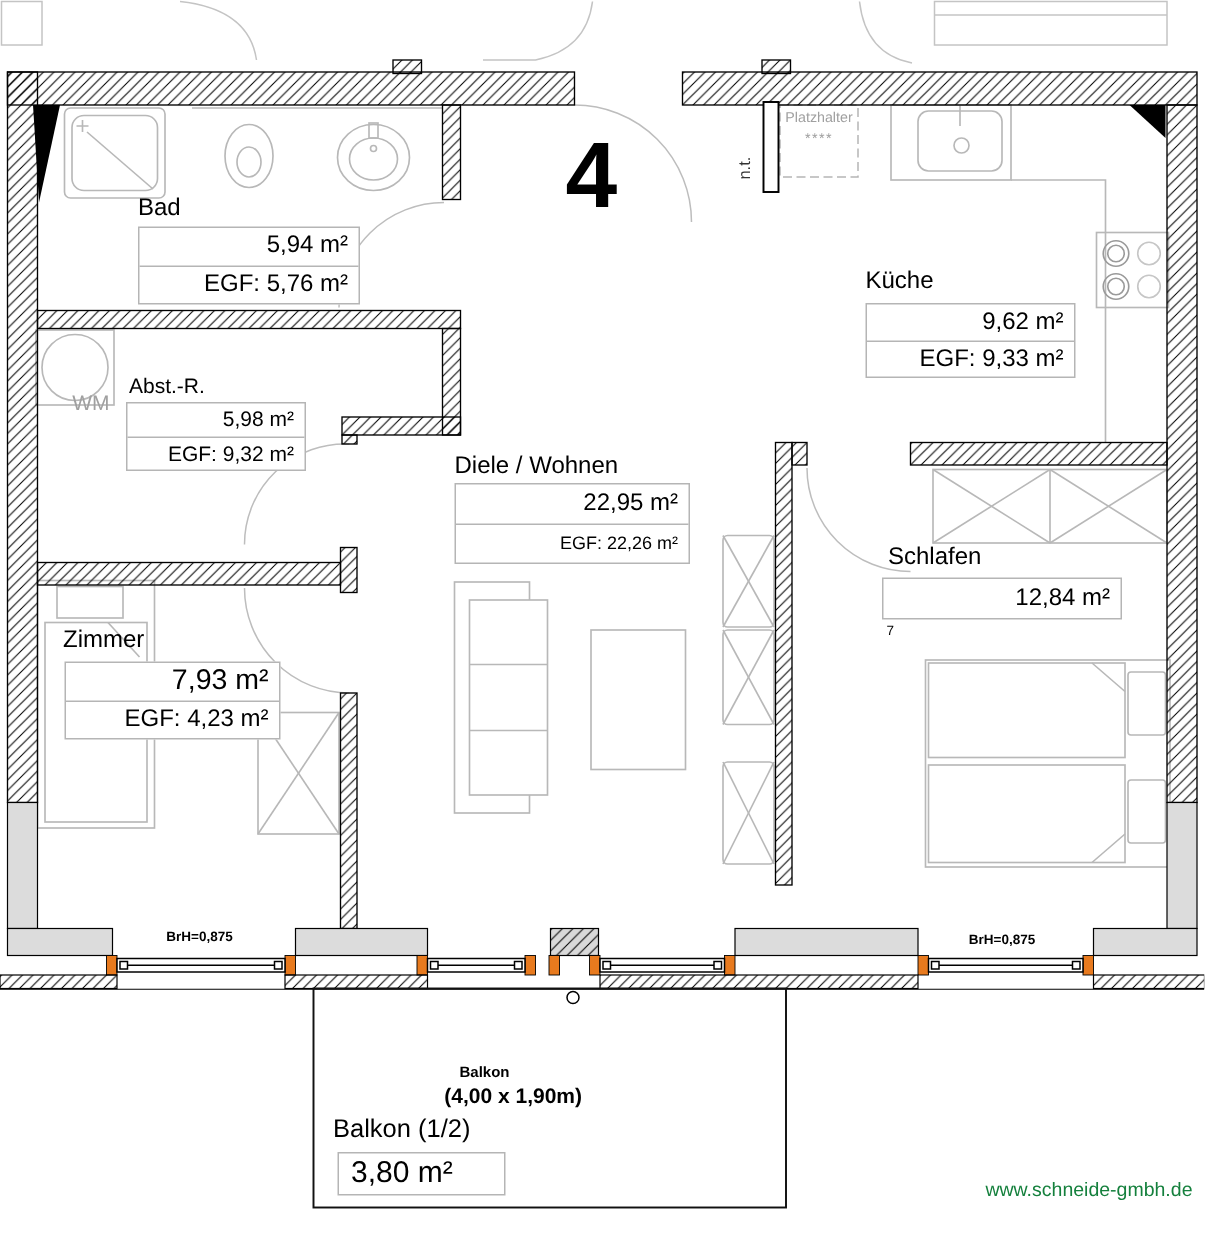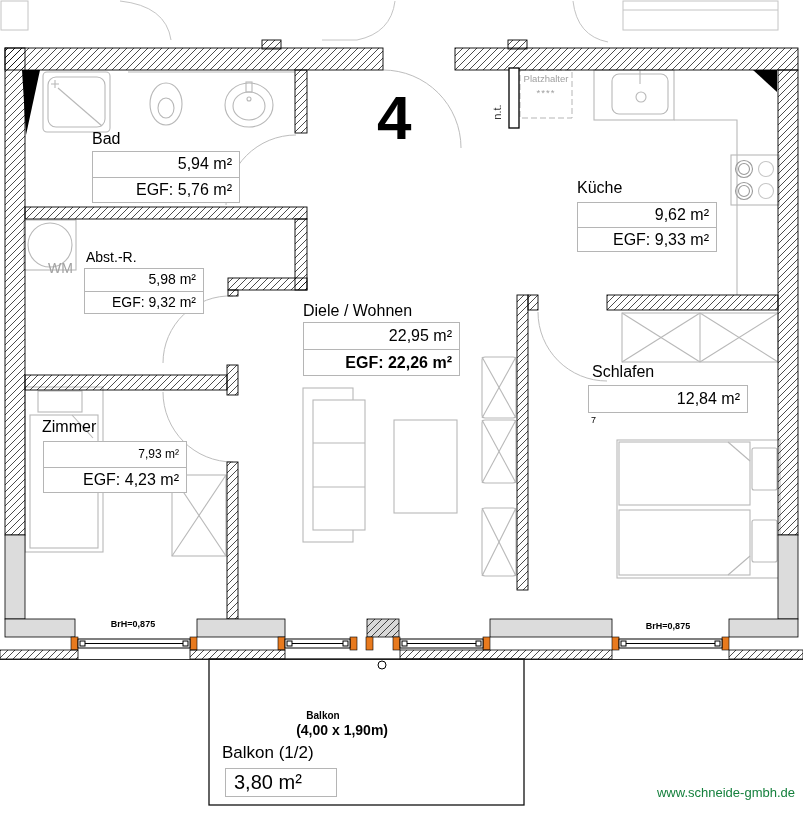--- a/index.html
+++ b/index.html
@@ -250,32 +250,32 @@
 
 <div class="lbl" style="left:86px;top:250px;font-size:14px;">Abst.-R.</div>
 <div class="areabox" style="left:84px;top:268px;width:120px;">
   <div class="row" style="height:22px;line-height:21px;font-size:14px;">5,98 m²</div>
   <div class="row" style="height:22px;line-height:21px;font-size:14px;">EGF: 9,32 m²</div>
 </div>
 
 <div class="lbl" style="left:303px;top:302px;font-size:16px;">Diele / Wohnen</div>
 <div class="areabox" style="left:303px;top:322px;width:157px;">
   <div class="row" style="height:26px;line-height:25px;font-size:16px;">22,95 m²</div>
-  <div class="row" style="height:26px;line-height:25px;font-size:16px;font-weight:bold;">EGF: 22,26 m²</div>
+  <div class="row" style="height:26px;line-height:25px;font-size:12px;">EGF: 22,26 m²</div>
 </div>
 
 <div class="lbl" style="left:592px;top:363px;font-size:16px;">Schlafen</div>
 <div class="areabox" style="left:588px;top:385px;width:160px;">
   <div class="row" style="height:26px;line-height:25px;font-size:16px;">12,84 m²</div>
 </div>
 <div class="lbl" style="left:591px;top:416px;font-size:9px;">7</div>
 
 <div class="lbl" style="left:42px;top:418px;font-size:16px;">Zimmer</div>
 <div class="areabox" style="left:43px;top:441px;width:144px;">
-  <div class="row" style="height:25px;line-height:24px;font-size:12px;">7,93 m²</div>
+  <div class="row" style="height:25px;line-height:24px;font-size:19px;">7,93 m²</div>
   <div class="row" style="height:25px;line-height:24px;font-size:16px;">EGF: 4,23 m²</div>
 </div>
 
 <div class="lbl" style="left:268px;top:710px;width:110px;text-align:center;font-size:10px;font-weight:700;">Balkon</div>
 <div class="lbl" style="left:258px;top:723px;width:130px;text-align:right;font-size:14px;font-weight:700;">(4,00 x 1,90m)</div>
 <div class="lbl" style="left:222px;top:744px;font-size:17px;">Balkon (1/2)</div>
 <div class="areabox" style="left:225px;top:768px;width:112px;">
   <div class="row" style="height:27px;line-height:26px;font-size:20px;text-align:left;padding-left:8px;">3,80 m²</div>
 </div>
 

